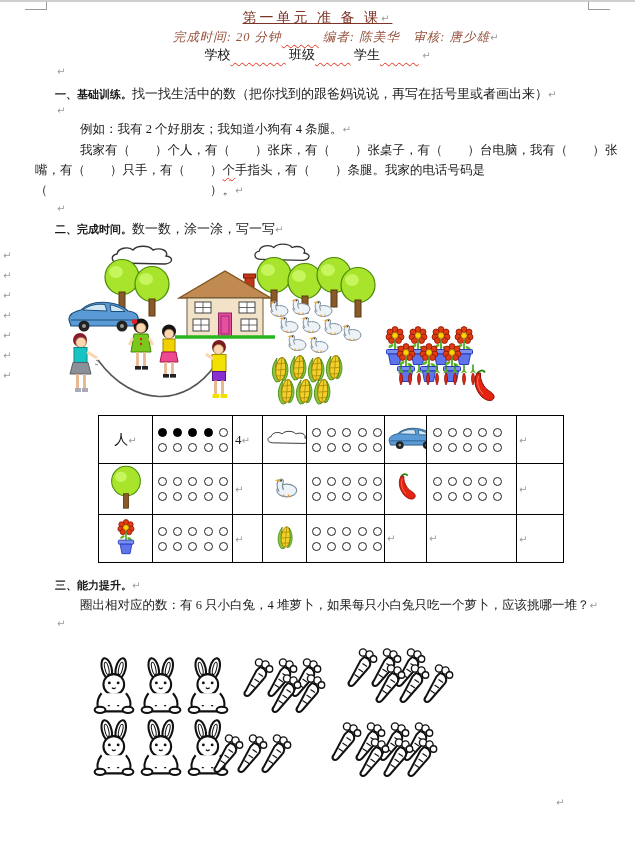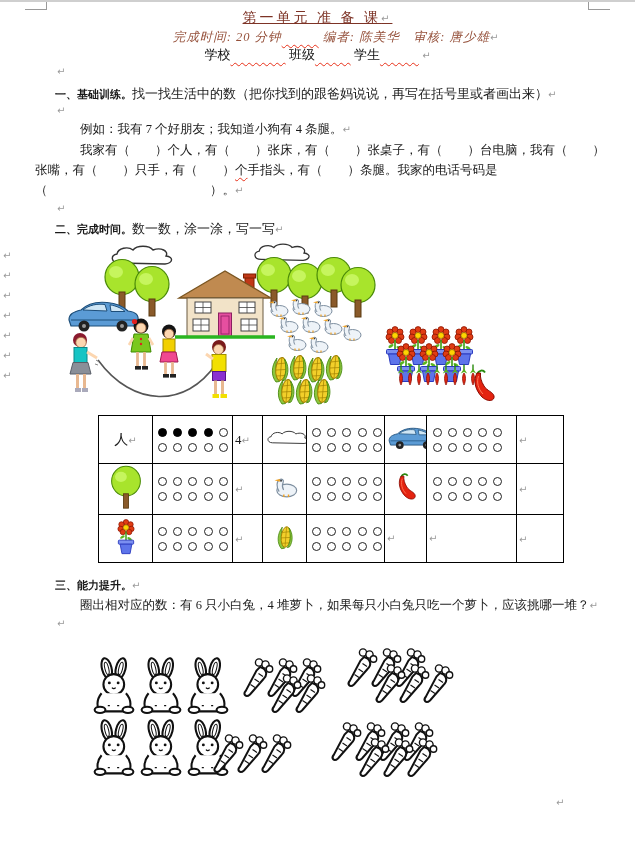--- a/index.html
+++ b/index.html
@@ -28,21 +28,21 @@
   .h1{font-size:14px;color:var(--title-color);letter-spacing:3px;text-decoration:underline;}
   .h2{font-size:14px;color:var(--title-color);letter-spacing:2px;margin-top:2px;}
   .h3{font-size:12.5px;color:var(--meta-color);font-style:italic;margin-top:2px;letter-spacing:1px;margin-left:37px;}
   .h4{font-size:13px;color:#111;}
 
   
   .sec-head{margin:0 30px 0 55px;font-size:13px;}
   .lead-bold{font-weight:bold;font-family:"Liberation Sans","DejaVu Sans",sans-serif;font-size:11px;margin-top:8px;}
   .blankline{margin-left:57px;line-height:15px;}
   .example{margin:3px 30px 0 80px;}
-  .para{margin:2px 30px 0 35px;text-indent:45px;line-height:20px;}
+  .para{margin:2px 17px 0 35px;text-indent:45px;line-height:20px;}
 
   
   .scene-wrap{position:relative;margin-top:4px;height:170px;}
   .scene-svg{position:absolute;left:38px;top:0;}
   .pilcrow-stack{position:absolute;left:3px;top:8px;display:flex;flex-direction:column;gap:9px;}
 
   
   table.count{border-collapse:collapse;margin:3px 0 0 98px;table-layout:fixed;width:465px;}
   table.count td{border:1px solid #000;height:48px;vertical-align:middle;padding:1px 2px;overflow:hidden;}
   td.cell-label{text-align:center;font-size:14px;}
@@ -189,21 +189,21 @@
     <span class="pilcrow">↵</span>
   </div>
 </div>
 
 <div class="blankline"><span class="pilcrow">↵</span></div>
 
 <div class="sec-head" style="margin-top:6px;">
   <span class="lead-bold">一、基础训练。</span><span>找一找生活中的数（把你找到的跟爸妈说说，再写在括号里或者画出来）</span><span class="pilcrow">↵</span>
 </div>
 <div class="blankline"><span class="pilcrow">↵</span></div>
-<div class="example"><span>例如：我有 7 个好朋友；我知道小狗有 4 条腿。</span><span class="pilcrow">↵</span></div>
+<div class="example"><span>例如：我有 2 个好朋友；我知道小狗有 4 条腿。</span><span class="pilcrow">↵</span></div>
 <div class="para">
   <span>我家有（　　）个人，有（　　）张床，有（　　）张桌子，有（　　）台电脑，我有（　　）张嘴，有（　　）只手，有（　　）</span><span class="wavy">个</span><span>手指头，有（　　）条腿。我家的电话号码是（　　　　　　　　　　　　　）。</span><span class="pilcrow">↵</span>
 </div>
 <div class="blankline"><span class="pilcrow">↵</span></div>
 
 <div class="sec-head" style="margin-top:4px;">
   <span class="lead-bold">二、完成时间。</span><span>数一数，涂一涂，写一写</span><span class="pilcrow">↵</span>
 </div>
 
 <div class="scene-wrap">

